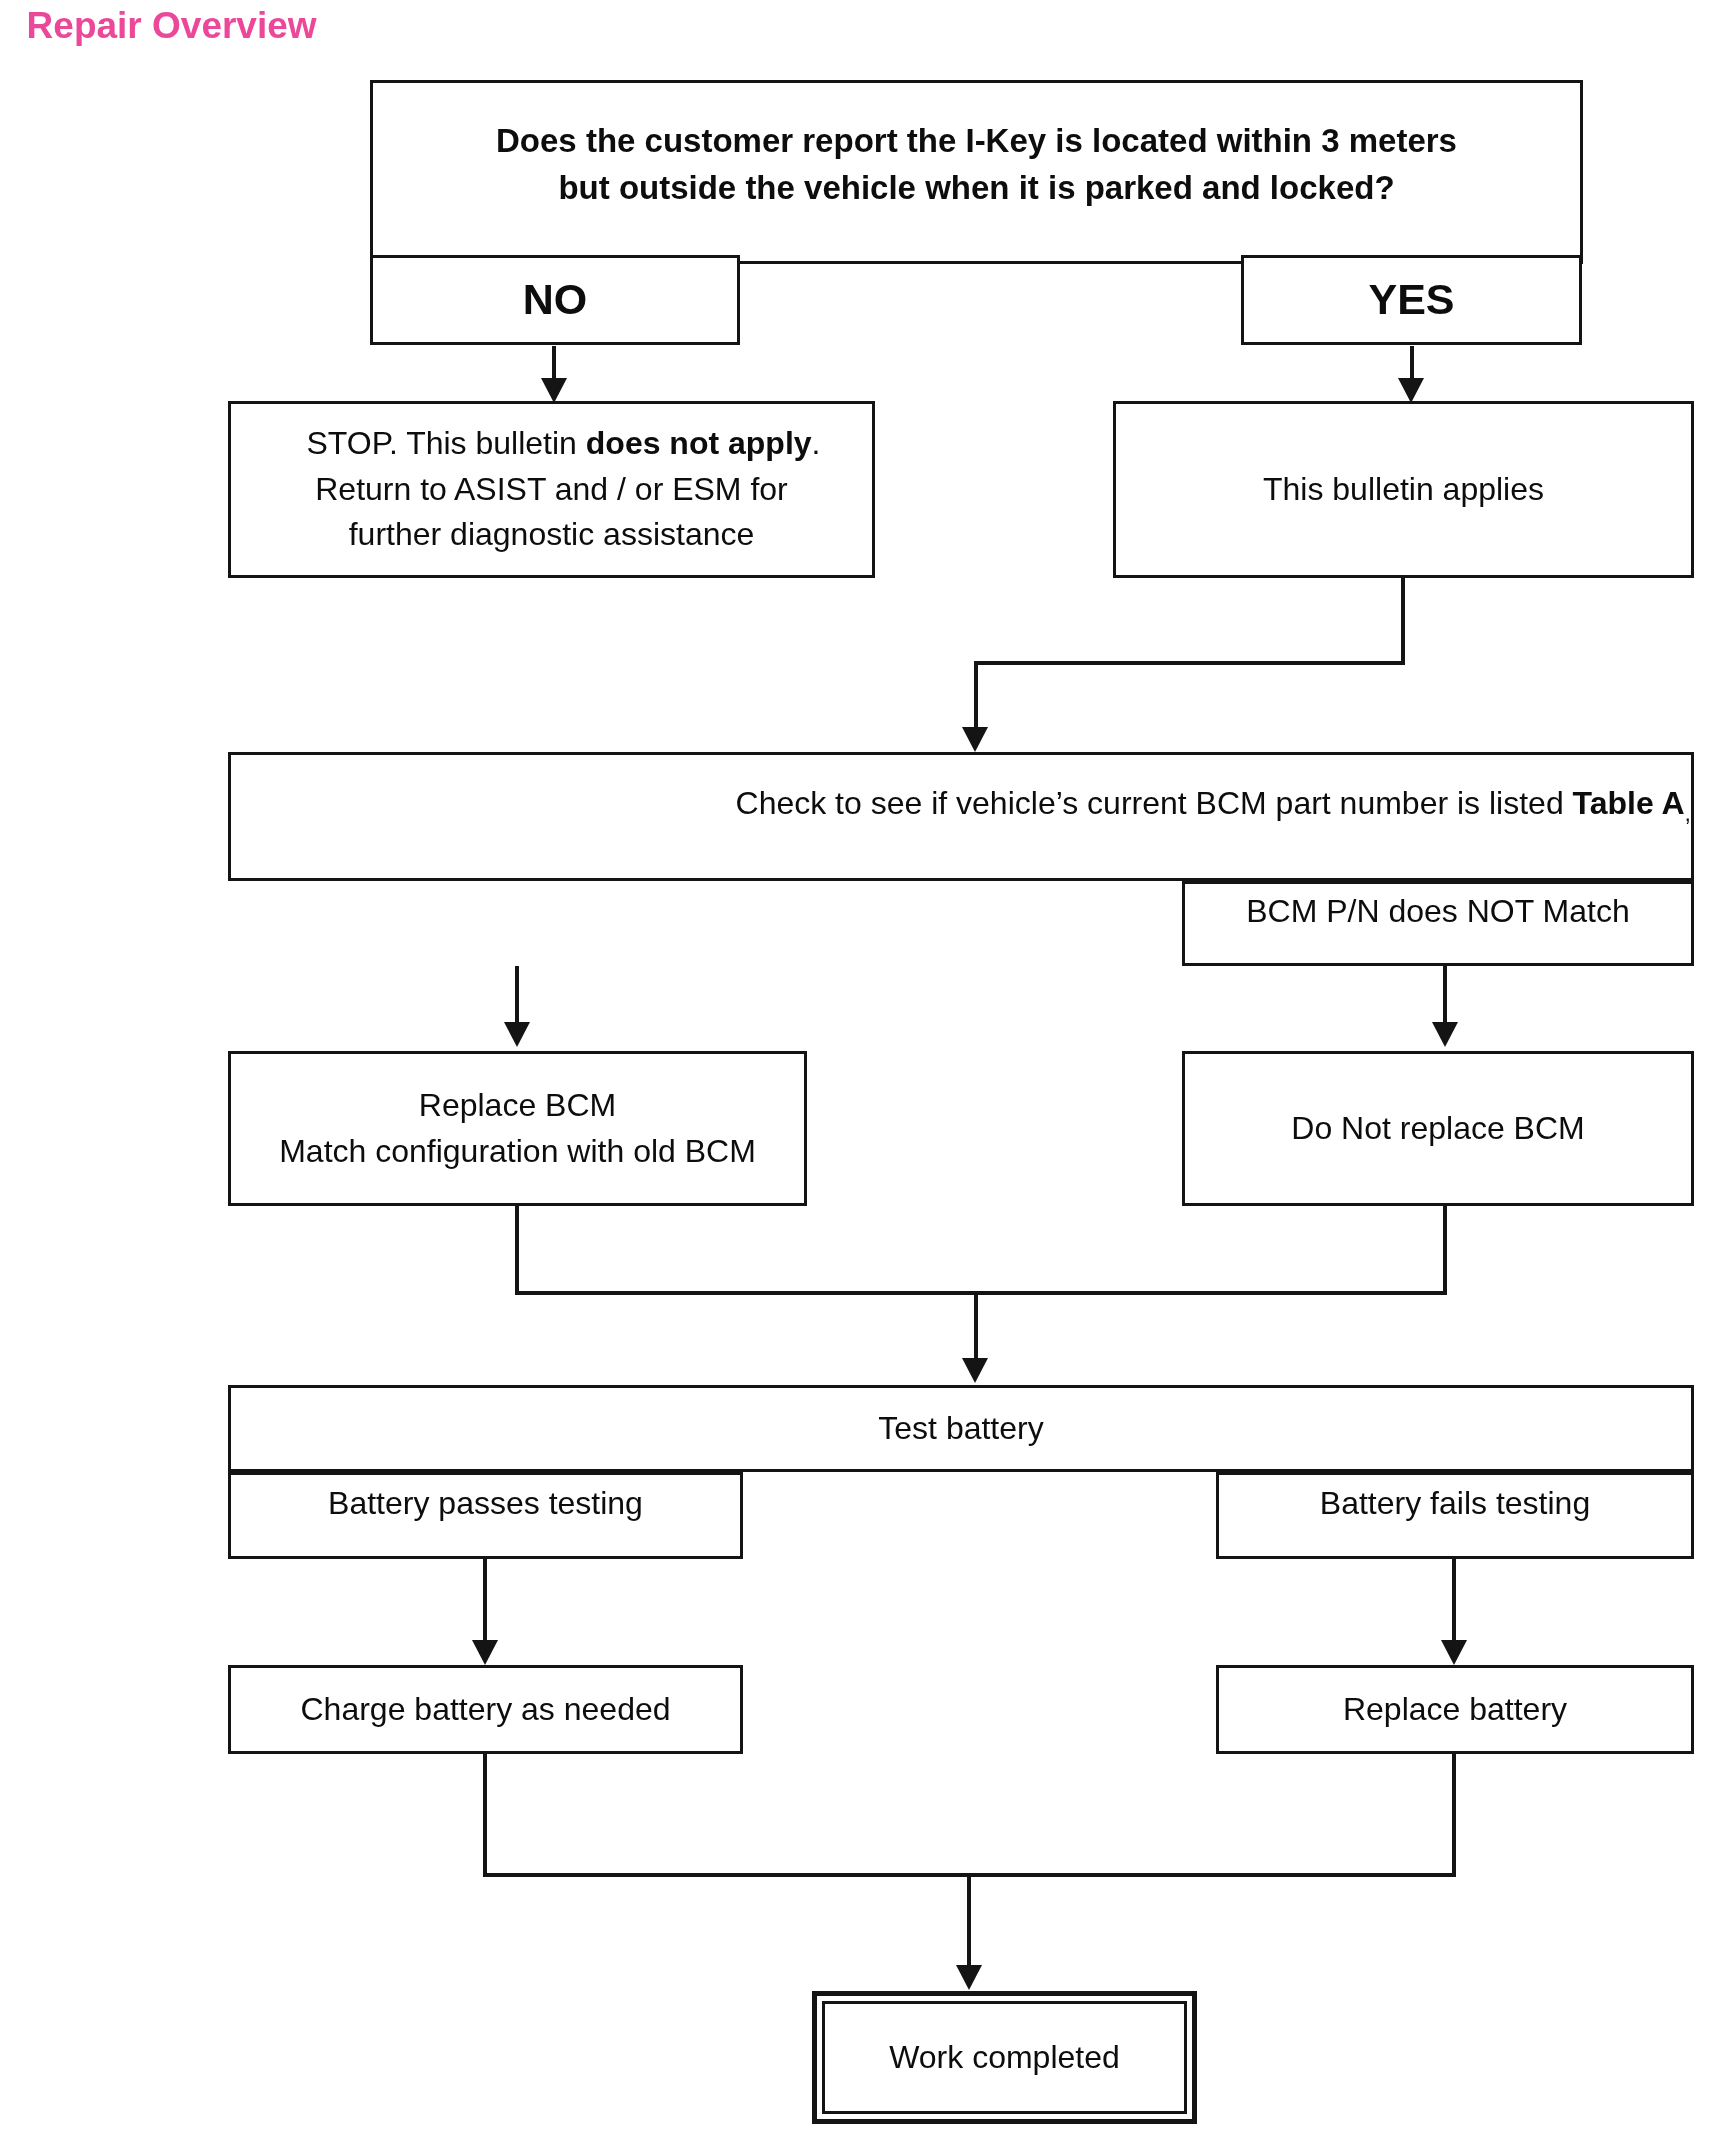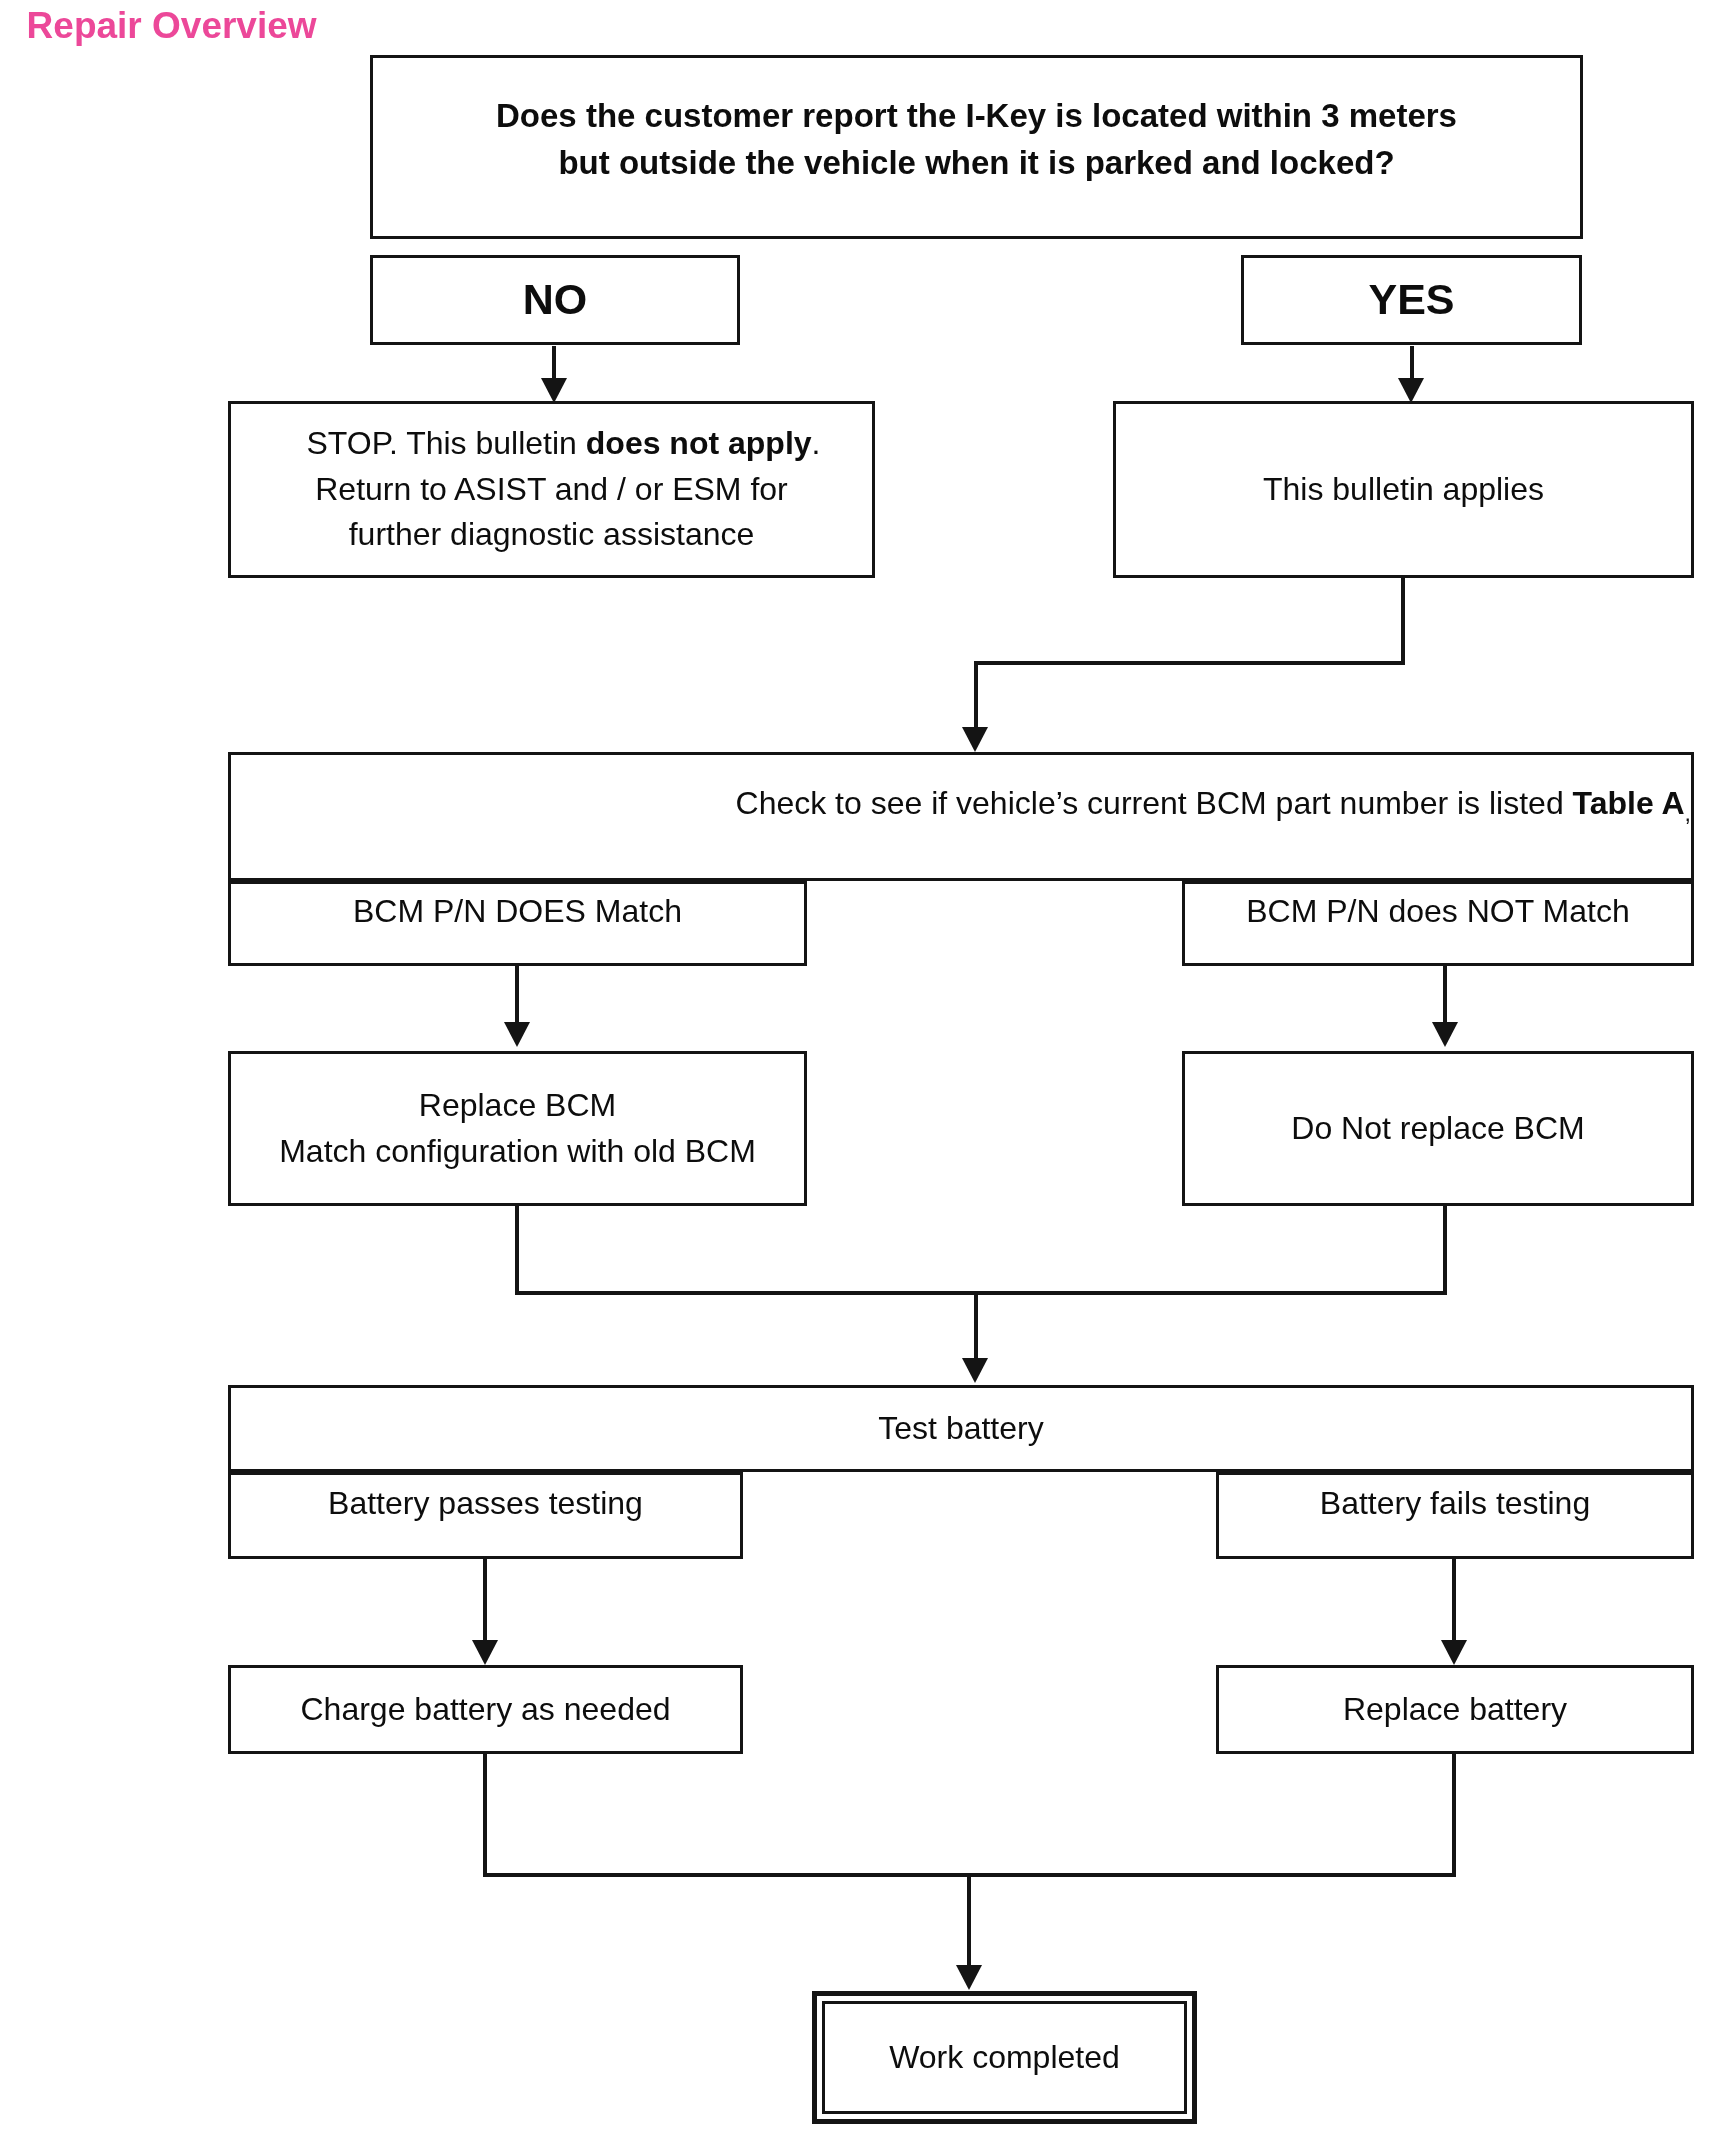--- a/index.html
+++ b/index.html
@@ -83,21 +83,21 @@
     vertical-align: -7px;
   }
 </style>
 </head>
 <body>
 
 <div class="page">
 
   <div class="title">Repair Overview</div>
 
-  <div class="box top-pad" style="left:370px; top:55px; width:1213px; height:184px; font-size:33px;">Does the customer report the I-Key is located within 3 meters
+  <div class="box top-pad" style="left:370px; top:80px; width:1213px; height:184px; font-size:33px;">Does the customer report the I-Key is located within 3 meters
 but outside the vehicle when it is parked and locked?</div>
 
   <div class="box big" style="left:370px; top:255px; width:370px; height:90px;">NO</div>
 
   <div class="box big" style="left:1241px; top:255px; width:341px; height:90px;">YES</div>
 
   <div>
     <div class="vline" style="left:552px; top:346px; height:34px;"></div>
     <div class="arrowhead" style="left:541px; top:378px;"></div>
   </div>
@@ -115,21 +115,20 @@
 
   <div>
     <div class="vline" style="left:1401px; top:578px; height:87px;"></div>
     <div class="hline" style="left:974px; top:661px; width:431px;"></div>
     <div class="vline" style="left:974px; top:661px; height:67px;"></div>
     <div class="arrowhead" style="left:962px; top:727px;"></div>
   </div>
 
   <div class="box lift" style="left:228px; top:752px; width:1466px; height:129px;justify-content:flex-end;"><span><span>Check to see if vehicle’s current BCM part number is listed </span><span style="font-weight: bold;">Table A</span><span class="submark">,</span></span></div>
 
-  <div class="box lift" style="left:228px; top:881px; width:579px; height:85px;">BCM P/N DOES Match</div>
 
   <div class="box lift" style="left:1182px; top:881px; width:512px; height:85px;">BCM P/N does NOT Match</div>
 
   <div>
     <div class="vline" style="left:515px; top:966px; height:58px;"></div>
     <div class="arrowhead" style="left:504px; top:1022px;"></div>
   </div>
 
   <div>
     <div class="vline" style="left:1443px; top:966px; height:58px;"></div>

